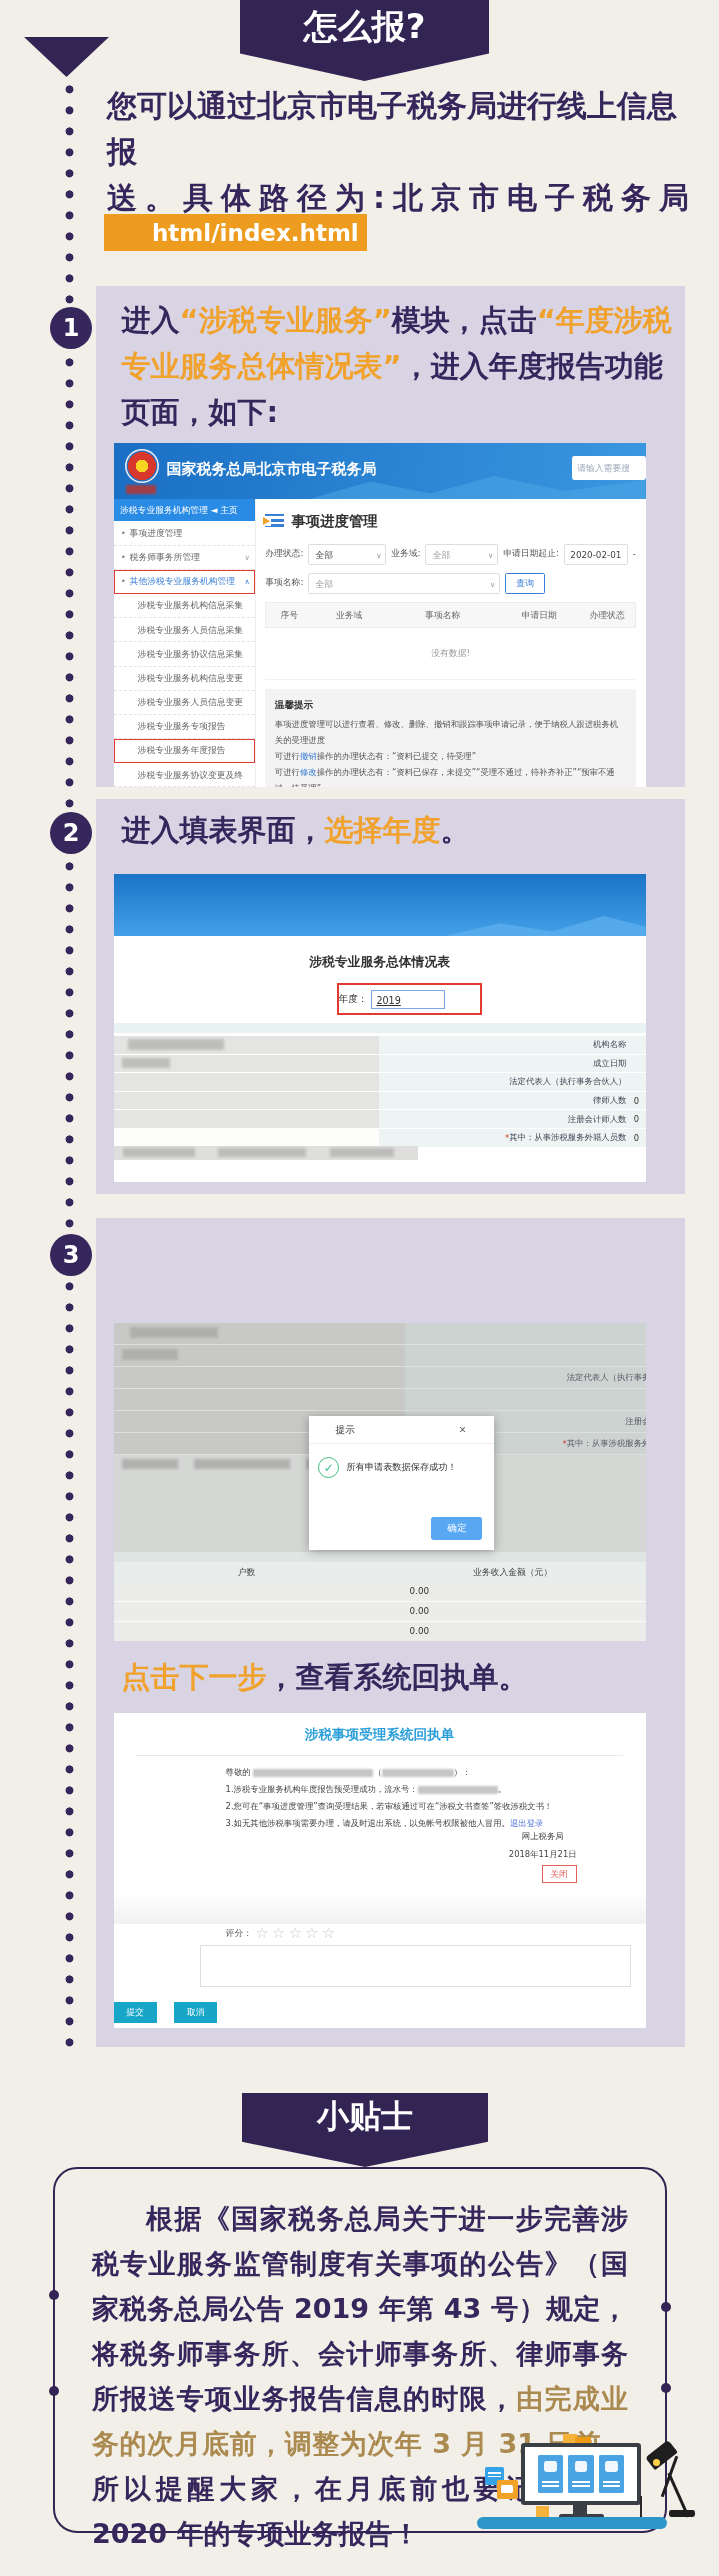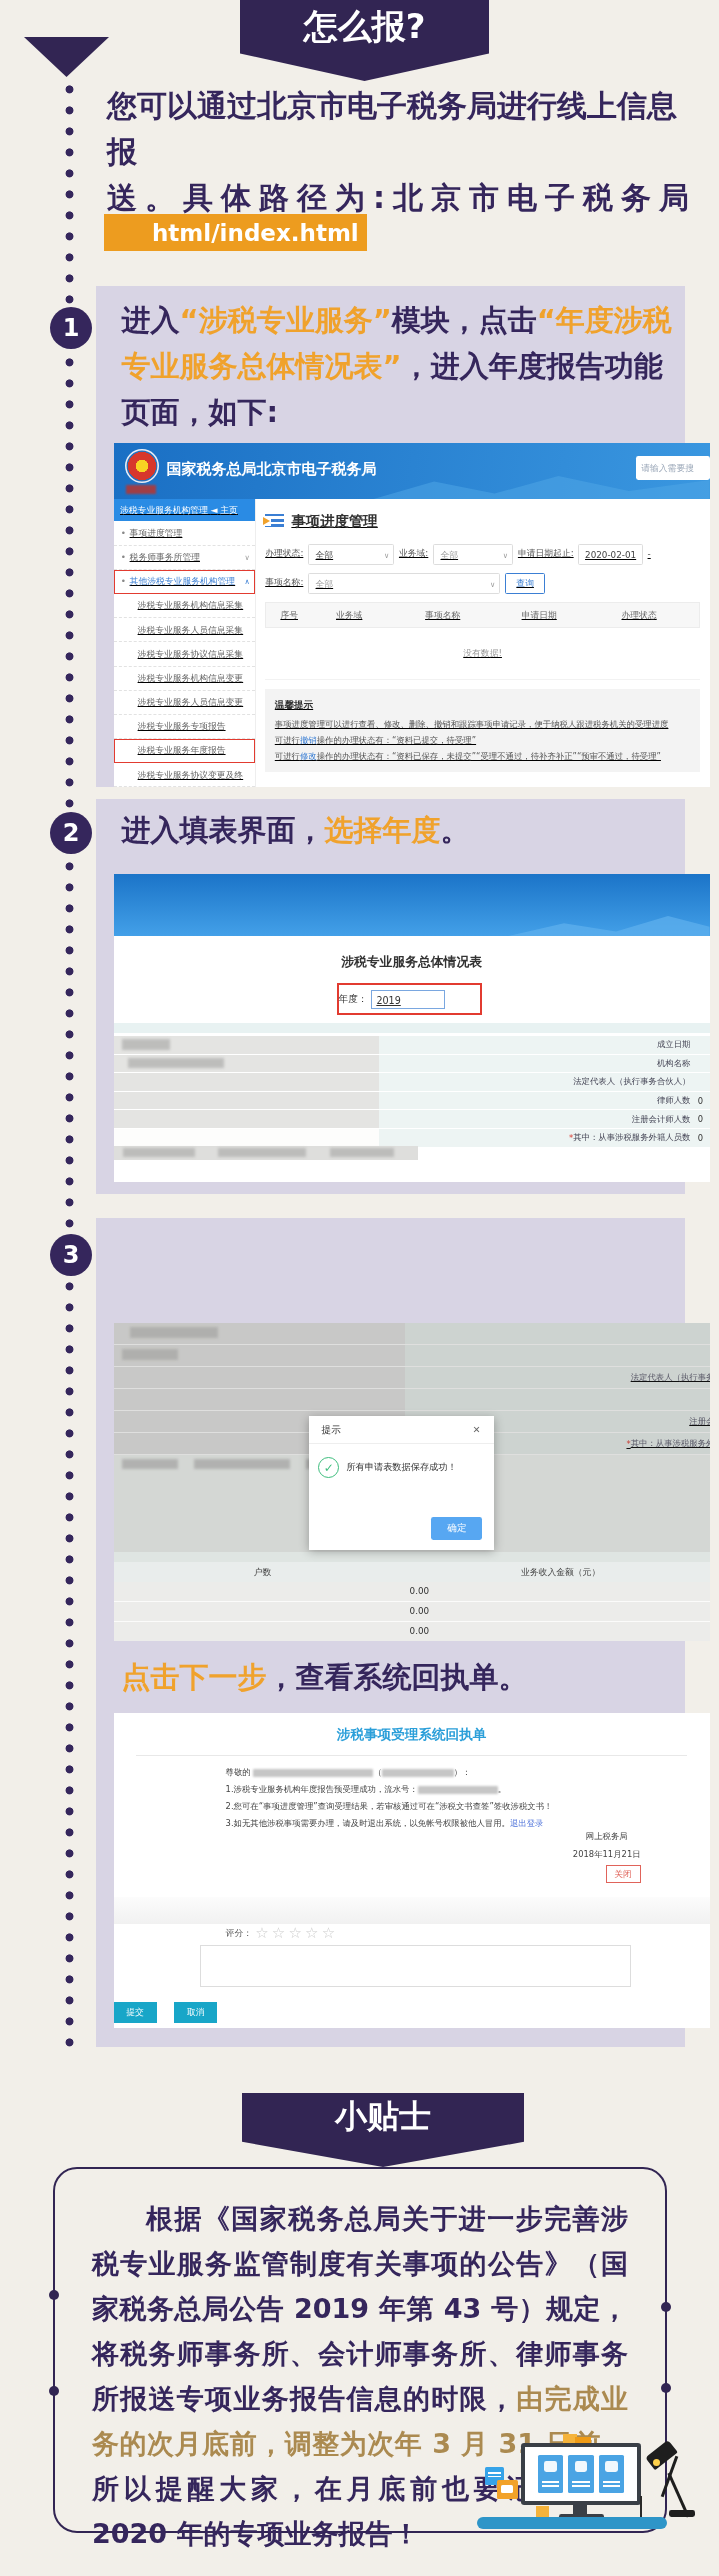--- a/index.html
+++ b/index.html
@@ -5,21 +5,21 @@
   html,body{margin:0;padding:0;}
   body{font-family:"DejaVu Sans","Liberation Sans",sans-serif;}
   .page{position:relative;width:719px;height:2576px;background:#f2efe9;overflow:hidden;}
   .abs{position:absolute;}
 
   
   .pennant{position:absolute;background:#322553;color:#fff;font-weight:bold;
     clip-path:polygon(0 0,100% 0,100% 66%,50% 100%,0 66%);
     display:flex;align-items:center;justify-content:center;padding-bottom:27px;box-sizing:border-box;}
   .pennant-top{left:240px;top:0;width:249px;height:81px;font-size:34px;}
-  .pennant-tips{left:242px;top:2093px;width:282px;height:74px;font-size:32px;}
+  .pennant-tips{left:242px;top:2093px;width:246px;height:74px;font-size:32px;}
 
   .start-tri{left:24px;top:37px;width:85px;height:40px;background:#322553;
     clip-path:polygon(0 0,100% 0,50% 100%);}
   .dotline{left:64px;top:83px;width:11.2px;height:1970px;
     background-image:radial-gradient(circle at 5.6px 6.4px,#35265c 3.6px,transparent 4.4px);
     background-size:11.2px 21px;background-repeat:repeat-y;}
 
   
   .intro{left:107px;top:83px;width:594px;color:#35265c;font-weight:bold;font-size:30px;line-height:46px;}
   .intro-l2{letter-spacing:8px;}
@@ -32,21 +32,21 @@
   .card{position:absolute;left:96px;width:589px;background:#d8d4e4;}
   .card1{top:286px;height:501px;}
   .card2{top:799px;height:395px;}
   .card3{top:1218px;height:829px;}
   .badge{position:absolute;left:-46px;width:42px;height:42px;border-radius:50%;background:#35265c;
     color:#fff;font-size:24px;font-weight:bold;display:flex;align-items:center;justify-content:center;}
   .heading{position:absolute;left:25.6px;width:553px;font-size:29px;font-weight:bold;color:#35265c;line-height:46px;}
   .orange{color:#F0A22C;}
   .gold{color:#AB8A50;}
 
-  .shot{position:absolute;left:17.6px;width:596px;background:#fff;overflow:hidden;text-decoration:underline;}
+  .shot{position:absolute;left:17.6px;width:532px;background:#fff;overflow:hidden;}
   .shot1{top:157px;height:344px;}
   .shot2{top:75px;height:308px;}
   .shot3{top:105px;height:318px;background:#e7eae7;}
   .shot4{top:495px;height:315px;}
 
   
   .hd1{position:relative;height:56px;background:linear-gradient(100deg,#1a6fc4,#3a97e0);overflow:hidden;}
   .mountain{position:absolute;right:0;bottom:0;width:336px;height:27px;background:#4fa5e6;opacity:.55;
     clip-path:polygon(0 100%,18% 35%,36% 80%,55% 15%,76% 70%,100% 30%,100% 100%);}
   .emblem{position:absolute;left:11.2px;top:6.4px;width:34px;height:34px;border-radius:50%;
@@ -107,21 +107,21 @@
 
   
   .s3-row{display:flex;height:21px;border-bottom:0.8px solid #f4f4f2;}
   .s3-left{width:291px;background:#d9d9d7;position:relative;}
   .s3-right{flex:1;background:#dfe5e2;display:flex;justify-content:flex-end;align-items:center;
     font-size:8.4px;color:#556;white-space:nowrap;overflow:hidden;padding-right:0;}
   .s3-right span{margin-right:-4.8px;}
   .s3-overlay{position:absolute;left:0;top:0;right:0;height:229px;background:rgba(110,110,110,.15);}
   .modal{position:absolute;left:195px;top:93px;width:185px;height:134px;background:#fff;
     box-shadow:0 2.4px 9.6px rgba(0,0,0,.3);font-size:9.6px;z-index:5;}
-  .modal-hd{height:27px;line-height:27px;padding:0 13px;border-bottom:0.8px solid #eee;color:#333;}
+  .modal-hd{height:27px;line-height:27px;padding:0 27px;border-bottom:0.8px solid #eee;color:#333;}
   .modal-x{float:right;color:#666;cursor:default;}
   .modal-bd{padding:12.8px 9.6px 0;display:flex;gap:7.2px;align-items:center;color:#333;font-size:9.2px;}
   .chk{flex:0 0 auto;width:21px;height:21px;border:1.6px solid #3dbd7d;border-radius:50%;color:#3dbd7d;
     text-align:center;line-height:20px;font-size:12px;box-sizing:border-box;}
   .btn-ok{position:absolute;right:11.2px;bottom:10.4px;width:51px;height:22.4px;background:#57a7f2;color:#fff;
     text-align:center;line-height:22.4px;border-radius:2.4px;font-size:9.6px;}
   .t3-band{position:absolute;left:0;right:0;top:229px;height:10.4px;background:#dfe5e2;}
   .t3-head{position:absolute;left:0;right:0;top:239px;height:20px;display:flex;background:#e9edec;
     border-bottom:0.8px solid #d5d5d3;font-size:8.8px;color:#444;line-height:20px;text-align:center;}
   .t3-head>div{width:50%;}
@@ -273,33 +273,33 @@
         </div>
       <div class="f2-title">涉税专业服务总体情况表</div>
       <div class="year-wrap">
         <span>年度：</span>
         <span class="year-input">2019</span>
       </div>
       <div class="f2-band"></div>
       <div class="f2-rows">
         <div class="f2-row">
             <div class="f2-left">
+              <div class="blurb" style="left:14.4px;top:3.2px;width:96px;height:10.4px;"></div>
+            </div>
+            <div class="f2-right">
+              <span>机构名称</span>
+              <span class="f2-val"></span>
+            </div>
+          </div>
+        <div class="f2-row">
+            <div class="f2-left">
               <div class="blurb" style="left:8px;top:3.2px;width:48px;height:10.4px;"></div>
             </div>
             <div class="f2-right">
               <span>成立日期</span>
-              <span class="f2-val"></span>
-            </div>
-          </div>
-        <div class="f2-row">
-            <div class="f2-left">
-              <div class="blurb" style="left:14.4px;top:3.2px;width:96px;height:10.4px;"></div>
-            </div>
-            <div class="f2-right">
-              <span>机构名称</span>
               <span class="f2-val"></span>
             </div>
           </div>
         <div class="f2-row">
             <div class="f2-left"></div>
             <div class="f2-right">
               <span>法定代表人（执行事务合伙人）</span>
               <span class="f2-val"></span>
             </div>
           </div>

